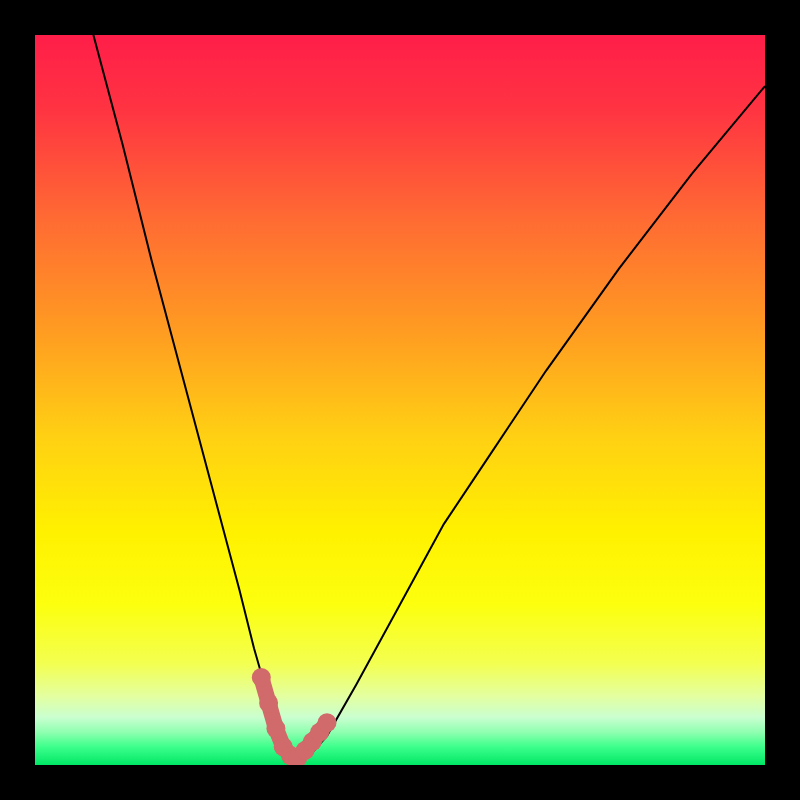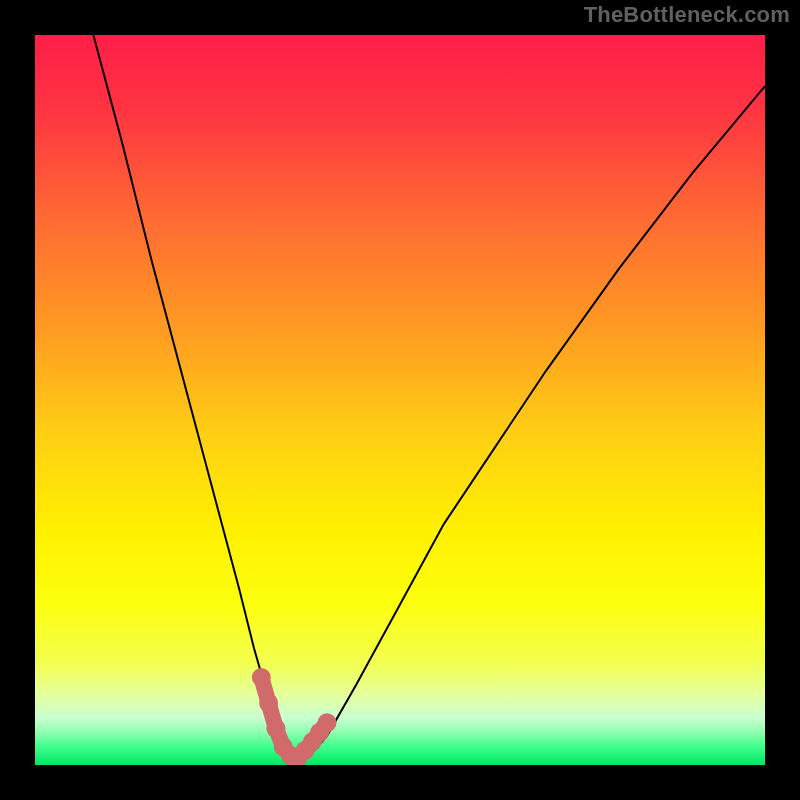--- a/index.html
+++ b/index.html
@@ -41,21 +41,20 @@
   }
   .curve-layer, .overlay-layer {
     position: absolute;
     inset: 0;
   }
 </style>
 </head>
 <body>
 
 <div class="frame">
-  <div class="watermark">TheBottleneck.com</div>
 
   <div class="plot-area">
     <svg class="gradient" viewBox="0 0 100 100" preserveAspectRatio="none" width="100%" height="100%">
       <defs>
         <linearGradient id="bg-grad" x1="0" y1="0" x2="0" y2="1">
             <stop offset="0.00%" stop-color="#ff1e49"></stop>
             <stop offset="10.00%" stop-color="#ff3342"></stop>
             <stop offset="25.00%" stop-color="#ff6a33"></stop>
             <stop offset="40.00%" stop-color="#ff9a22"></stop>
             <stop offset="55.00%" stop-color="#ffd013"></stop>

